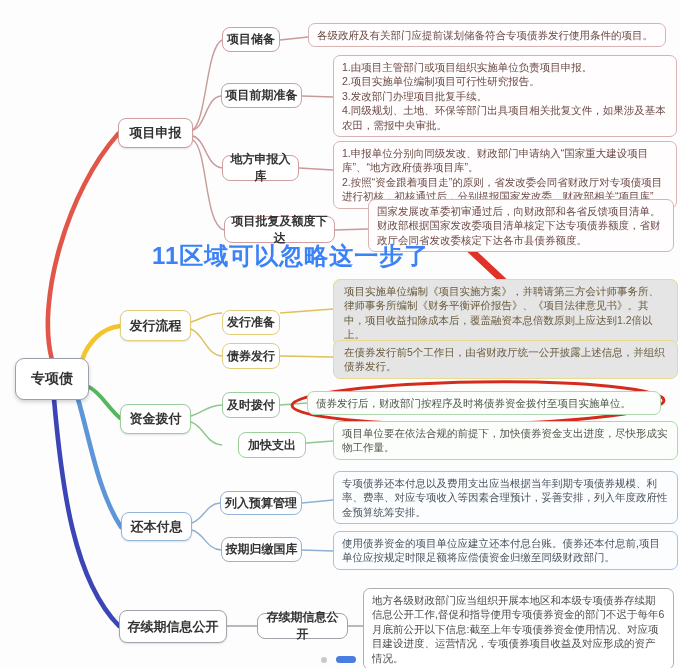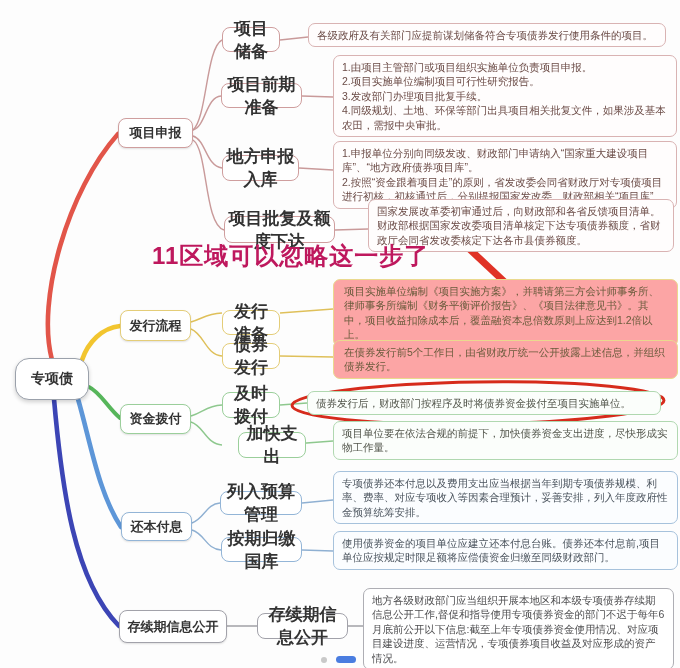--- a/index.html
+++ b/index.html
@@ -2,34 +2,34 @@
 <html><head>
 <meta charset="utf-8">
 <style>
   html,body{margin:0;padding:0;background:#fff;}
   .canvas{position:relative;width:680px;height:668px;background:#fdfdfd;overflow:hidden;
           font-family:"Liberation Sans",sans-serif;}
   svg.wires{position:absolute;left:0;top:0;width:680px;height:668px;}
   .node{position:absolute;display:flex;align-items:center;justify-content:center;
         background:#fff;border:1px solid #bbb;border-radius:8px;font-weight:600;
         color:#333;text-align:center;padding:1px 3px;box-sizing:border-box;}
-  .root{border:1.6px solid #9ba1ab;border-radius:14px;font-size:14px;
+  .root{border:1.6px solid #9ba1ab;border-radius:9px;font-size:14px;
         box-shadow:0 2px 4px rgba(0,0,0,.18);}
   .main{font-size:13px;border-width:1.5px;box-shadow:0 1px 2px rgba(0,0,0,.12);}
-  .sub{font-size:17px;}
+  .sub{font-size:12px;}
   .detail{position:absolute;font-size:10.5px;line-height:1.38;padding:4px 8px;
           border-radius:7px;border:1px solid #bbb;background:#fff;white-space:pre-line;
           box-sizing:border-box;color:#56504e;}
   
   .b0.node{border-color:#cf9e9e;} .b0.detail{border-color:#d9b3b3;background:#fffdfd;color:#6b4b46;}
-  .b1.node{border-color:#e4cd78;} .b1.detail{border-color:#ead98e;background:#fca5a5;color:#6a5b3c;padding-left:10px;}
+  .b1.node{border-color:#e4cd78;} .b1.detail{border-color:#ead98e;background:#e5e5e5;color:#6a5b3c;padding-left:10px;}
   .b2.node{border-color:#9bcf9b;} .b2.detail{border-color:#b0d8b0;background:#fbfefb;color:#53564c;}
   .b3.node{border-color:#93b5d7;} .b3.detail{border-color:#a6c2dc;background:#fbfdff;color:#4b545e;}
   .b4.node{border-color:#a2a2aa;} .b4.detail{border-color:#aeaeb4;background:#ffffff;color:#4e4e50;}
-  .red-note{position:absolute;left:152px;top:240px;font-size:24px;color:#be185d;
+  .red-note{position:absolute;left:152px;top:240px;font-size:24px;color:#3b82f6;
             font-weight:600;letter-spacing:1px;white-space:nowrap;}
   .dot{position:absolute;left:321px;top:657px;width:6px;height:6px;border-radius:50%;background:#c9c9c9;}
   .bar{position:absolute;left:336px;top:656px;width:20px;height:7px;border-radius:4px;background:#4a7de0;}
 </style>
 </head>
 <body>
 
 <div class="canvas">
 
   <svg class="wires" viewBox="0 0 680 668">

